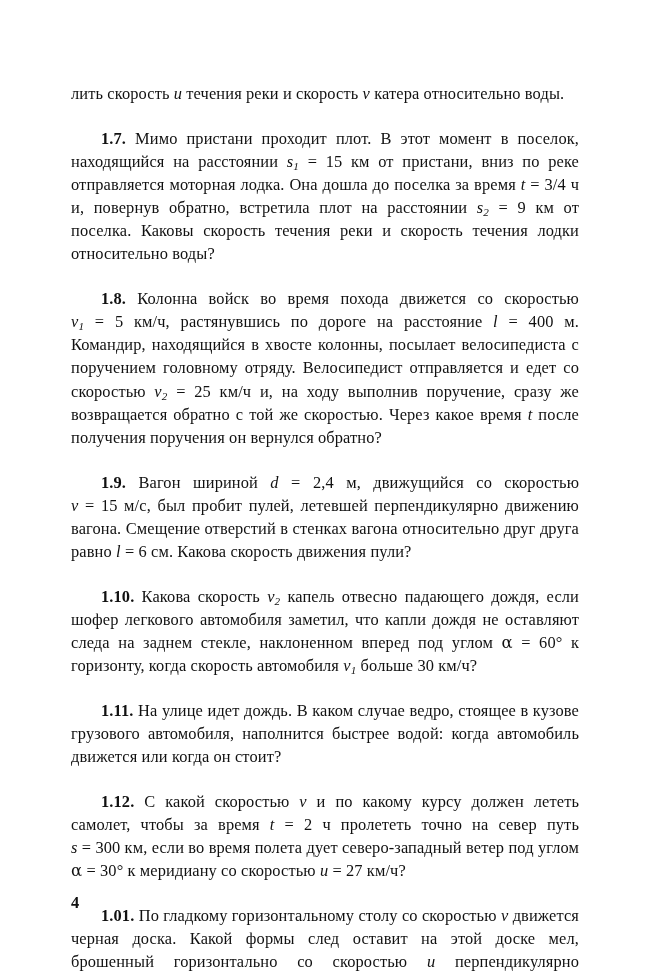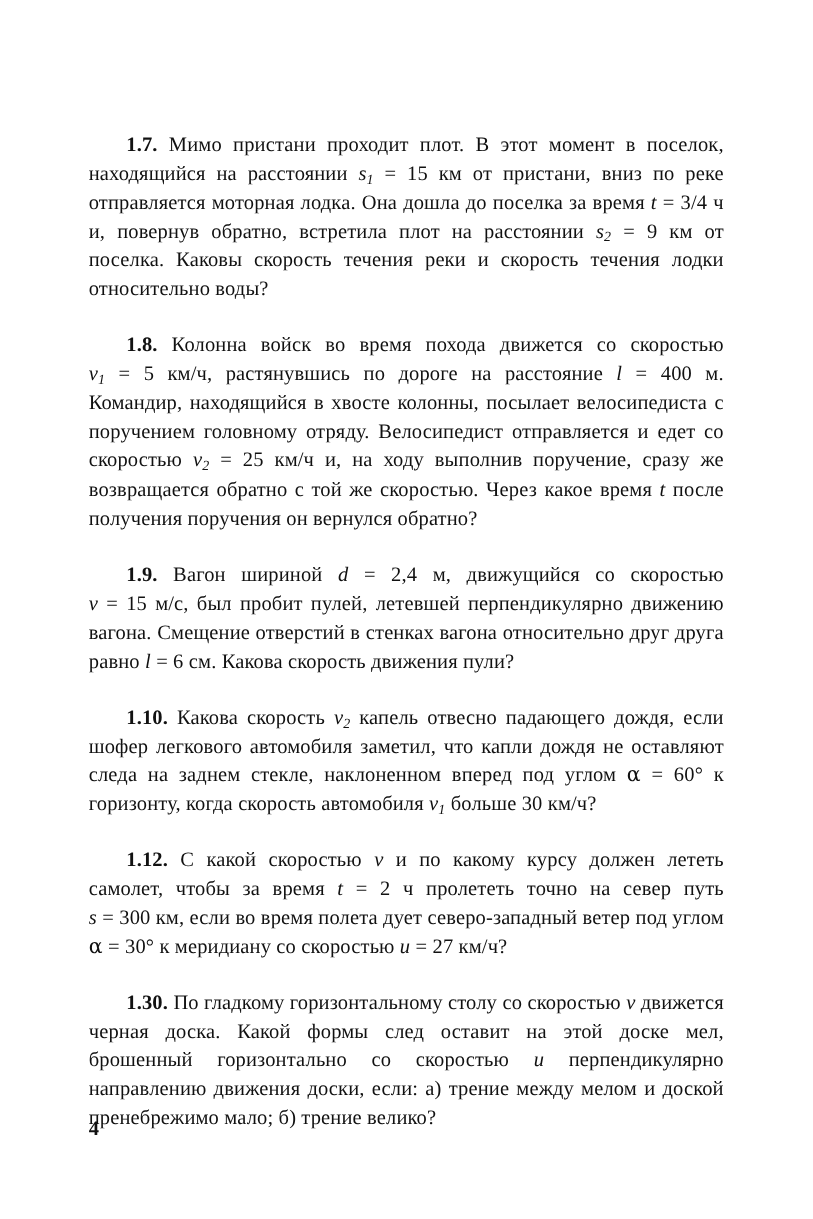--- a/index.html
+++ b/index.html
@@ -78,31 +78,33 @@
     line-height: 1;
   }
 </style>
 </head>
 <body>
 
 <div class="page">
 
   <div class="text-column">
 
+    <p class="para first">лить скорость <i class="var">u</i> течения реки и скорость <i class="var">v</i> катера относи​тельно воды.</p>
 
     <p class="para indent"><span class="num">1.7.</span> Мимо пристани проходит плот. В этот момент в по​селок, находящийся на расстоянии <span class="nw"><i class="var">s</i><sub>1</sub> = 15 км</span> от пристани, вниз по реке отправляется моторная лодка. Она дошла до поселка за время <span class="nw"><i class="var">t</i> = 3/4 ч</span> и, повернув обратно, встретила плот на расстоянии <span class="nw"><i class="var">s</i><sub>2</sub> = 9 км</span> от поселка. Каковы скорость течения реки и скорость течения лодки относительно воды?</p>
 
     <p class="para indent"><span class="num">1.8.</span> Колонна войск во время похода движется со скоро​стью <span class="nw"><i class="var">v</i><sub>1</sub> = 5 км/ч</span>, растянувшись по дороге на расстояние <span class="nw"><i class="var">l</i> = 400 м</span>. Командир, находящийся в хвосте колонны, посы​лает велосипедиста с поручением головному отряду. Вело​сипедист отправляется и едет со скоростью <span class="nw"><i class="var">v</i><sub>2</sub> = 25 км/ч</span> и, на ходу выполнив поручение, сразу же возвращается обрат​но с той же скоростью. Через какое время <i class="var">t</i> после получе​ния поручения он вернулся обратно?</p>
 
     <p class="para indent"><span class="num">1.9.</span> Вагон шириной <span class="nw"><i class="var">d</i> = 2,4 м</span>, движущийся со скоростью <span class="nw"><i class="var">v</i> = 15 м/с</span>, был пробит пулей, летевшей перпендикулярно движению вагона. Смещение отверстий в стенках вагона относительно друг друга равно <span class="nw"><i class="var">l</i> = 6 см</span>. Какова скорость движения пули?</p>
 
     <p class="para indent"><span class="num">1.10.</span> Какова скорость <span class="nw"><i class="var">v</i><sub>2</sub></span> капель отвесно падающего дож​дя, если шофер легкового автомобиля заметил, что капли дождя не оставляют следа на заднем стекле, наклоненном вперед под углом <span class="nw"><span class="gr">α</span> = 60°</span> к горизонту, когда скорость авто​мобиля <span class="nw"><i class="var">v</i><sub>1</sub></span> больше 30 км/ч?</p>
 
+    <p class="para indent"><span class="num">1.11.</span> На улице идет дождь. В каком случае ведро, стоя​щее в кузове грузового автомобиля, наполнится быстрее во​дой: когда автомобиль движется или когда он стоит?</p>
 
     <p class="para indent"><span class="num">1.12.</span> С какой скоростью <i class="var">v</i> и по какому курсу должен ле​теть самолет, чтобы за время <span class="nw"><i class="var">t</i> = 2 ч</span> пролететь точно на се​вер путь <span class="nw"><i class="var">s</i> = 300 км</span>, если во время полета дует северо-за​падный ветер под углом <span class="nw"><span class="gr">α</span> = 30°</span> к меридиану со скоростью <span class="nw"><i class="var">u</i> = 27 км/ч</span>?</p>
 
-    <p class="para indent"><span class="num">1.30.</span> По гладкому горизонтальному столу со скоростью <i class="var">v</i> движется черная доска. Какой формы след оставит на этой доске мел, брошенный горизонтально со скоростью <i class="var">u</i> пер​пендикулярно направлению движения доски, если: а) тре​ние между мелом и доской пренебрежимо мало; б) трение велико?</p>
+    <p class="para indent"><span class="num">1.01.</span> По гладкому горизонтальному столу со скоростью <i class="var">v</i> движется черная доска. Какой формы след оставит на этой доске мел, брошенный горизонтально со скоростью <i class="var">u</i> пер​пендикулярно направлению движения доски, если: а) тре​ние между мелом и доской пренебрежимо мало; б) трение велико?</p>
 
   </div>
 
   <div class="page-number">4</div>
 
 </div>
 
 </body></html>

